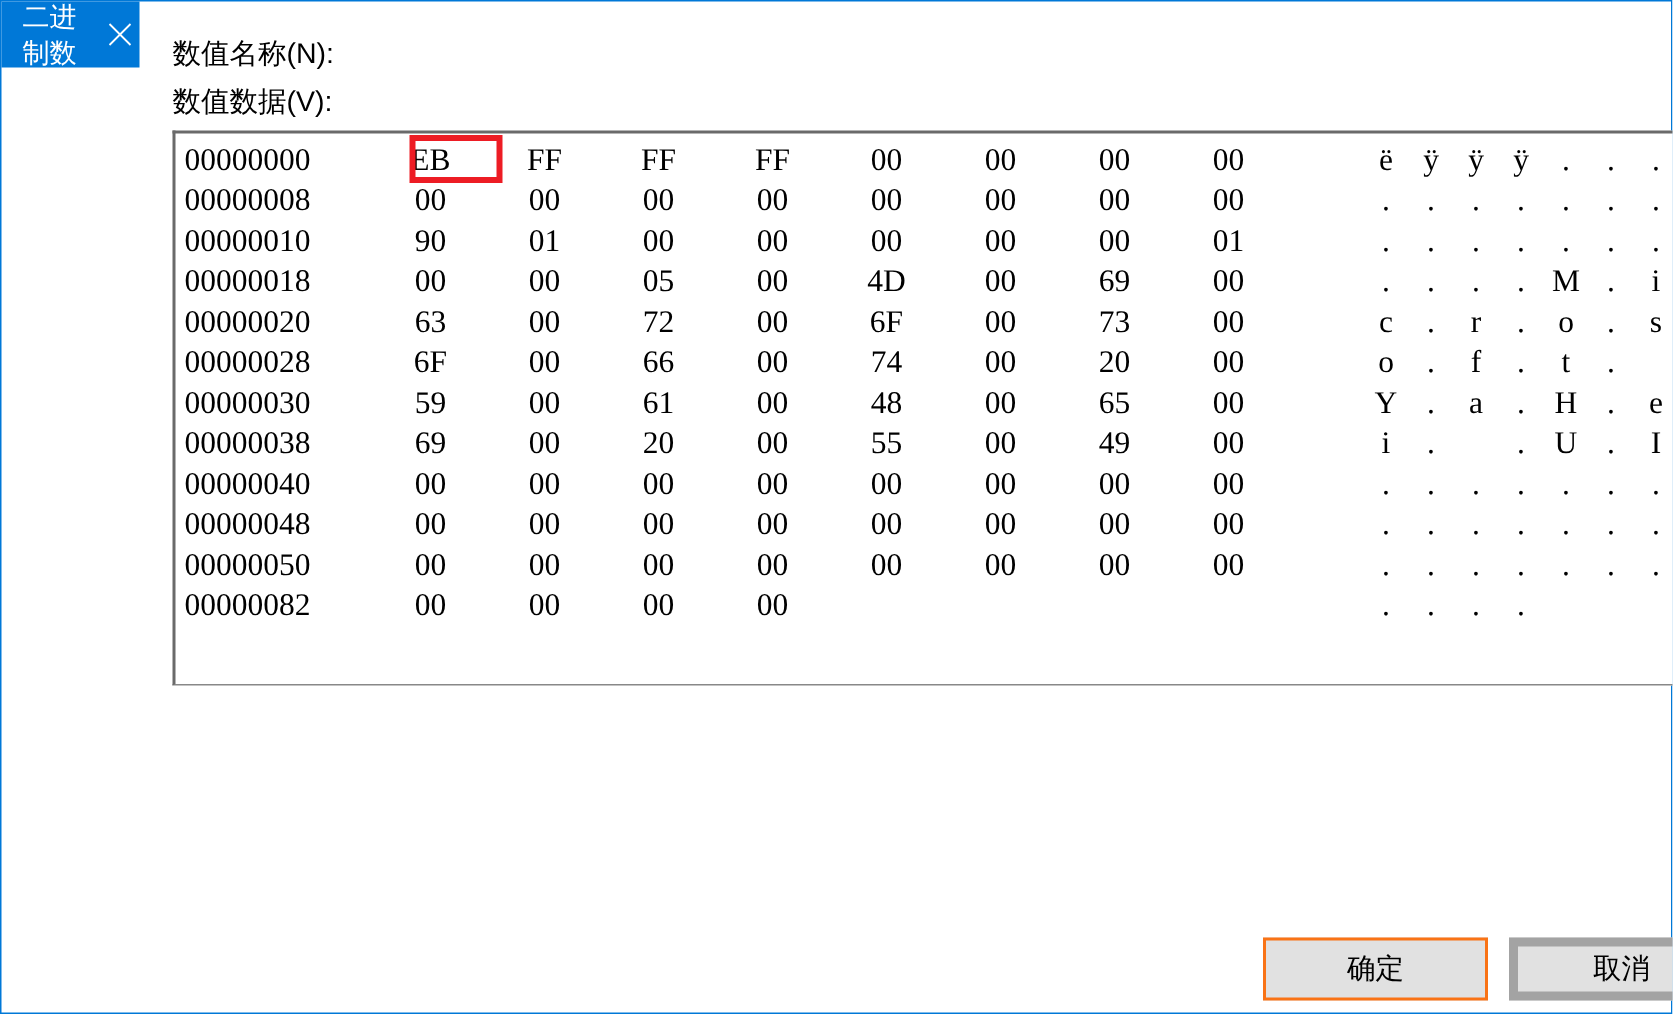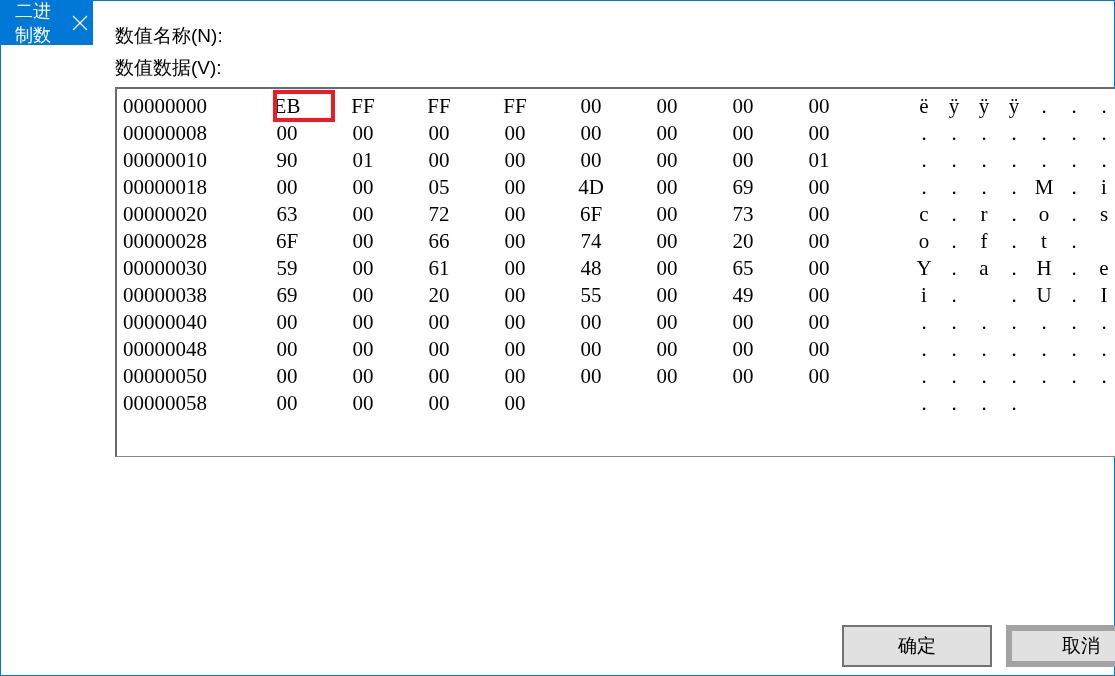--- a/index.html
+++ b/index.html
@@ -108,21 +108,21 @@
   }
   .btn {
     width: 150px; height: 42px;
     border: 6px solid #a3a3a3;
     background: #E1E1E1;
     font-size: 19px;
     font-family: inherit;
     cursor: pointer;
     display: flex; align-items: center; justify-content: center;
   }
-  .btn-default { border: 2px solid #737373; }
+  .btn-default { border: 2px solid #f97316; }
 </style>
 </head>
 <body>
 
 <div class="window">
 
   <div class="titlebar">
     <div class="titlebar-title">编辑二进制数值</div>
     <div class="titlebar-close">
       <svg viewBox="0 0 16 16">
@@ -144,21 +144,21 @@
         <div class="hex-row"><span class="hx-offset">00000008</span><span class="hx-bytes"><span class="hx-byte">00</span><span class="hx-byte">00</span><span class="hx-byte">00</span><span class="hx-byte">00</span><span class="hx-byte">00</span><span class="hx-byte">00</span><span class="hx-byte">00</span><span class="hx-byte">00</span></span><span class="hx-ascii"><span class="hx-char">.</span><span class="hx-char">.</span><span class="hx-char">.</span><span class="hx-char">.</span><span class="hx-char">.</span><span class="hx-char">.</span><span class="hx-char">.</span><span class="hx-char">.</span></span></div>
         <div class="hex-row"><span class="hx-offset">00000010</span><span class="hx-bytes"><span class="hx-byte">90</span><span class="hx-byte">01</span><span class="hx-byte">00</span><span class="hx-byte">00</span><span class="hx-byte">00</span><span class="hx-byte">00</span><span class="hx-byte">00</span><span class="hx-byte">01</span></span><span class="hx-ascii"><span class="hx-char">.</span><span class="hx-char">.</span><span class="hx-char">.</span><span class="hx-char">.</span><span class="hx-char">.</span><span class="hx-char">.</span><span class="hx-char">.</span><span class="hx-char">.</span></span></div>
         <div class="hex-row"><span class="hx-offset">00000018</span><span class="hx-bytes"><span class="hx-byte">00</span><span class="hx-byte">00</span><span class="hx-byte">05</span><span class="hx-byte">00</span><span class="hx-byte">4D</span><span class="hx-byte">00</span><span class="hx-byte">69</span><span class="hx-byte">00</span></span><span class="hx-ascii"><span class="hx-char">.</span><span class="hx-char">.</span><span class="hx-char">.</span><span class="hx-char">.</span><span class="hx-char">M</span><span class="hx-char">.</span><span class="hx-char">i</span><span class="hx-char">.</span></span></div>
         <div class="hex-row"><span class="hx-offset">00000020</span><span class="hx-bytes"><span class="hx-byte">63</span><span class="hx-byte">00</span><span class="hx-byte">72</span><span class="hx-byte">00</span><span class="hx-byte">6F</span><span class="hx-byte">00</span><span class="hx-byte">73</span><span class="hx-byte">00</span></span><span class="hx-ascii"><span class="hx-char">c</span><span class="hx-char">.</span><span class="hx-char">r</span><span class="hx-char">.</span><span class="hx-char">o</span><span class="hx-char">.</span><span class="hx-char">s</span><span class="hx-char">.</span></span></div>
         <div class="hex-row"><span class="hx-offset">00000028</span><span class="hx-bytes"><span class="hx-byte">6F</span><span class="hx-byte">00</span><span class="hx-byte">66</span><span class="hx-byte">00</span><span class="hx-byte">74</span><span class="hx-byte">00</span><span class="hx-byte">20</span><span class="hx-byte">00</span></span><span class="hx-ascii"><span class="hx-char">o</span><span class="hx-char">.</span><span class="hx-char">f</span><span class="hx-char">.</span><span class="hx-char">t</span><span class="hx-char">.</span><span class="hx-char"> </span><span class="hx-char">.</span></span></div>
         <div class="hex-row"><span class="hx-offset">00000030</span><span class="hx-bytes"><span class="hx-byte">59</span><span class="hx-byte">00</span><span class="hx-byte">61</span><span class="hx-byte">00</span><span class="hx-byte">48</span><span class="hx-byte">00</span><span class="hx-byte">65</span><span class="hx-byte">00</span></span><span class="hx-ascii"><span class="hx-char">Y</span><span class="hx-char">.</span><span class="hx-char">a</span><span class="hx-char">.</span><span class="hx-char">H</span><span class="hx-char">.</span><span class="hx-char">e</span><span class="hx-char">.</span></span></div>
         <div class="hex-row"><span class="hx-offset">00000038</span><span class="hx-bytes"><span class="hx-byte">69</span><span class="hx-byte">00</span><span class="hx-byte">20</span><span class="hx-byte">00</span><span class="hx-byte">55</span><span class="hx-byte">00</span><span class="hx-byte">49</span><span class="hx-byte">00</span></span><span class="hx-ascii"><span class="hx-char">i</span><span class="hx-char">.</span><span class="hx-char"> </span><span class="hx-char">.</span><span class="hx-char">U</span><span class="hx-char">.</span><span class="hx-char">I</span><span class="hx-char">.</span></span></div>
         <div class="hex-row"><span class="hx-offset">00000040</span><span class="hx-bytes"><span class="hx-byte">00</span><span class="hx-byte">00</span><span class="hx-byte">00</span><span class="hx-byte">00</span><span class="hx-byte">00</span><span class="hx-byte">00</span><span class="hx-byte">00</span><span class="hx-byte">00</span></span><span class="hx-ascii"><span class="hx-char">.</span><span class="hx-char">.</span><span class="hx-char">.</span><span class="hx-char">.</span><span class="hx-char">.</span><span class="hx-char">.</span><span class="hx-char">.</span><span class="hx-char">.</span></span></div>
         <div class="hex-row"><span class="hx-offset">00000048</span><span class="hx-bytes"><span class="hx-byte">00</span><span class="hx-byte">00</span><span class="hx-byte">00</span><span class="hx-byte">00</span><span class="hx-byte">00</span><span class="hx-byte">00</span><span class="hx-byte">00</span><span class="hx-byte">00</span></span><span class="hx-ascii"><span class="hx-char">.</span><span class="hx-char">.</span><span class="hx-char">.</span><span class="hx-char">.</span><span class="hx-char">.</span><span class="hx-char">.</span><span class="hx-char">.</span><span class="hx-char">.</span></span></div>
         <div class="hex-row"><span class="hx-offset">00000050</span><span class="hx-bytes"><span class="hx-byte">00</span><span class="hx-byte">00</span><span class="hx-byte">00</span><span class="hx-byte">00</span><span class="hx-byte">00</span><span class="hx-byte">00</span><span class="hx-byte">00</span><span class="hx-byte">00</span></span><span class="hx-ascii"><span class="hx-char">.</span><span class="hx-char">.</span><span class="hx-char">.</span><span class="hx-char">.</span><span class="hx-char">.</span><span class="hx-char">.</span><span class="hx-char">.</span><span class="hx-char">.</span></span></div>
-        <div class="hex-row"><span class="hx-offset">00000058</span><span class="hx-bytes"><span class="hx-byte">00</span><span class="hx-byte">00</span><span class="hx-byte">00</span><span class="hx-byte">00</span></span><span class="hx-ascii"><span class="hx-char">.</span><span class="hx-char">.</span><span class="hx-char">.</span><span class="hx-char">.</span></span></div>
+        <div class="hex-row"><span class="hx-offset">00000082</span><span class="hx-bytes"><span class="hx-byte">00</span><span class="hx-byte">00</span><span class="hx-byte">00</span><span class="hx-byte">00</span></span><span class="hx-ascii"><span class="hx-char">.</span><span class="hx-char">.</span><span class="hx-char">.</span><span class="hx-char">.</span></span></div>
       </div>
 
     <div class="button-row">
       <button class="btn btn-default">确定</button>
       <button class="btn">取消</button>
     </div>
 
   </div>
 </div>
 

